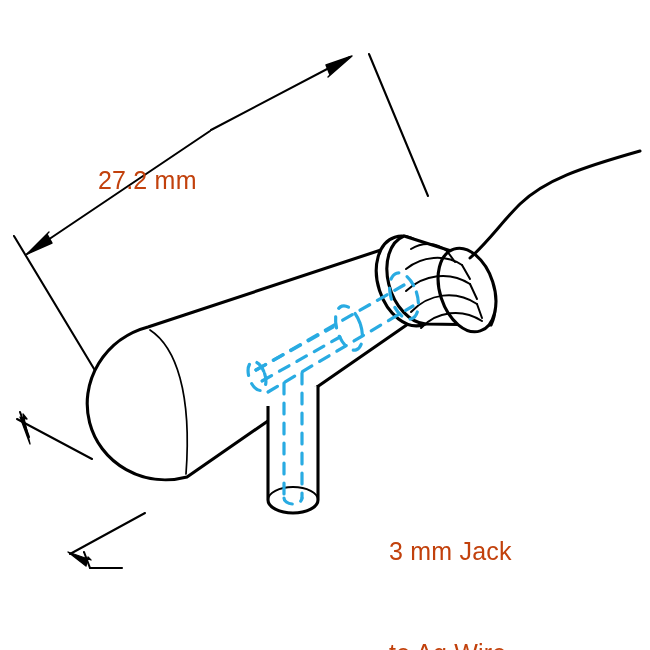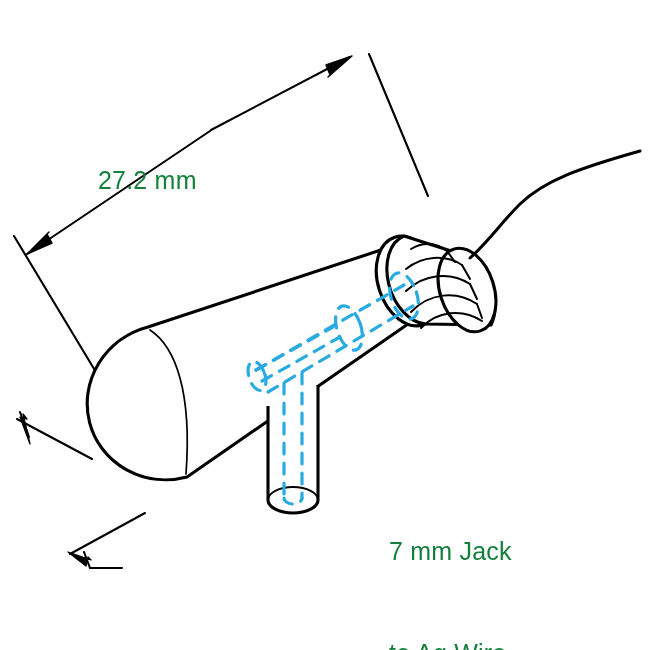--- a/index.html
+++ b/index.html
@@ -19,21 +19,21 @@
     position: absolute;
     left: 0;
     top: 0;
     width: 650px;
     height: 650px;
   }
   .dim-text {
     position: absolute;
     font-family: "Liberation Sans", sans-serif;
     font-size: 25px;
-    color: #15803d;
+    color: #c2410c;
     white-space: pre;
     letter-spacing: 0.2px;
   }
   #label-length  { left: 98px;  top: 166px; }
   #label-dia     { left: 138px; top: 554px; }
   #label-jack    { left: 389px; top: 466px; line-height: 34px; }
 </style>
 </head>
 <body>
 
@@ -144,17 +144,17 @@
       <line x1="302" y1="373" x2="302" y2="498"></line>
 
       <path d="M 284,498 A 9 6 0 0 0 302,498"></path>
     </g>
   </svg>
 
   <div class="dim-text" id="label-length">27.2 mm</div>
 
 
   <div class="dim-text" id="label-jack">
-    <div>7 mm Jack</div>
+    <div>3 mm Jack</div>
     <div>to Ag Wire</div>
   </div>
 
 </div>
 
 </body></html>

